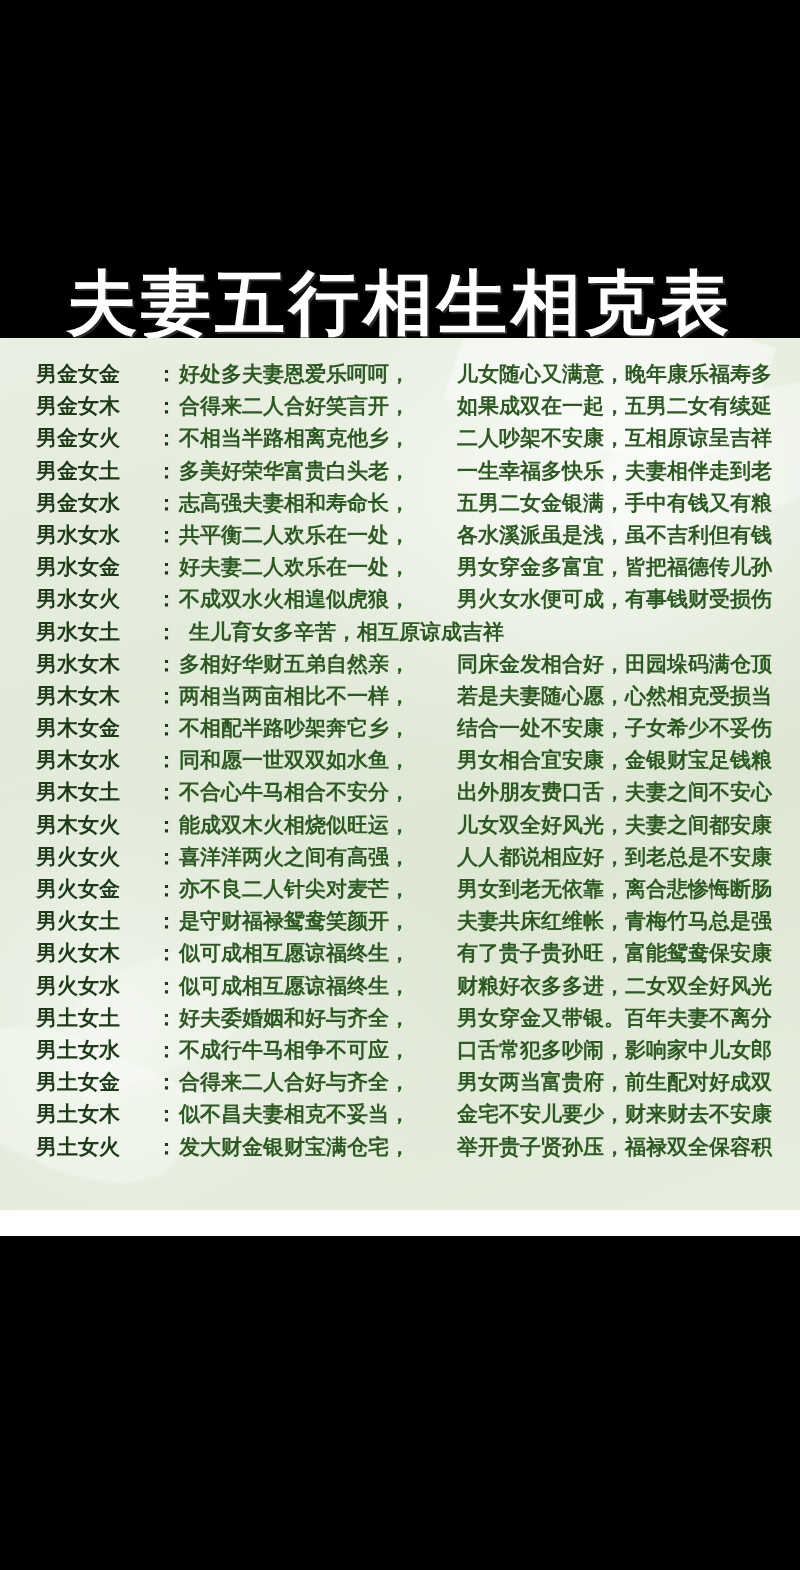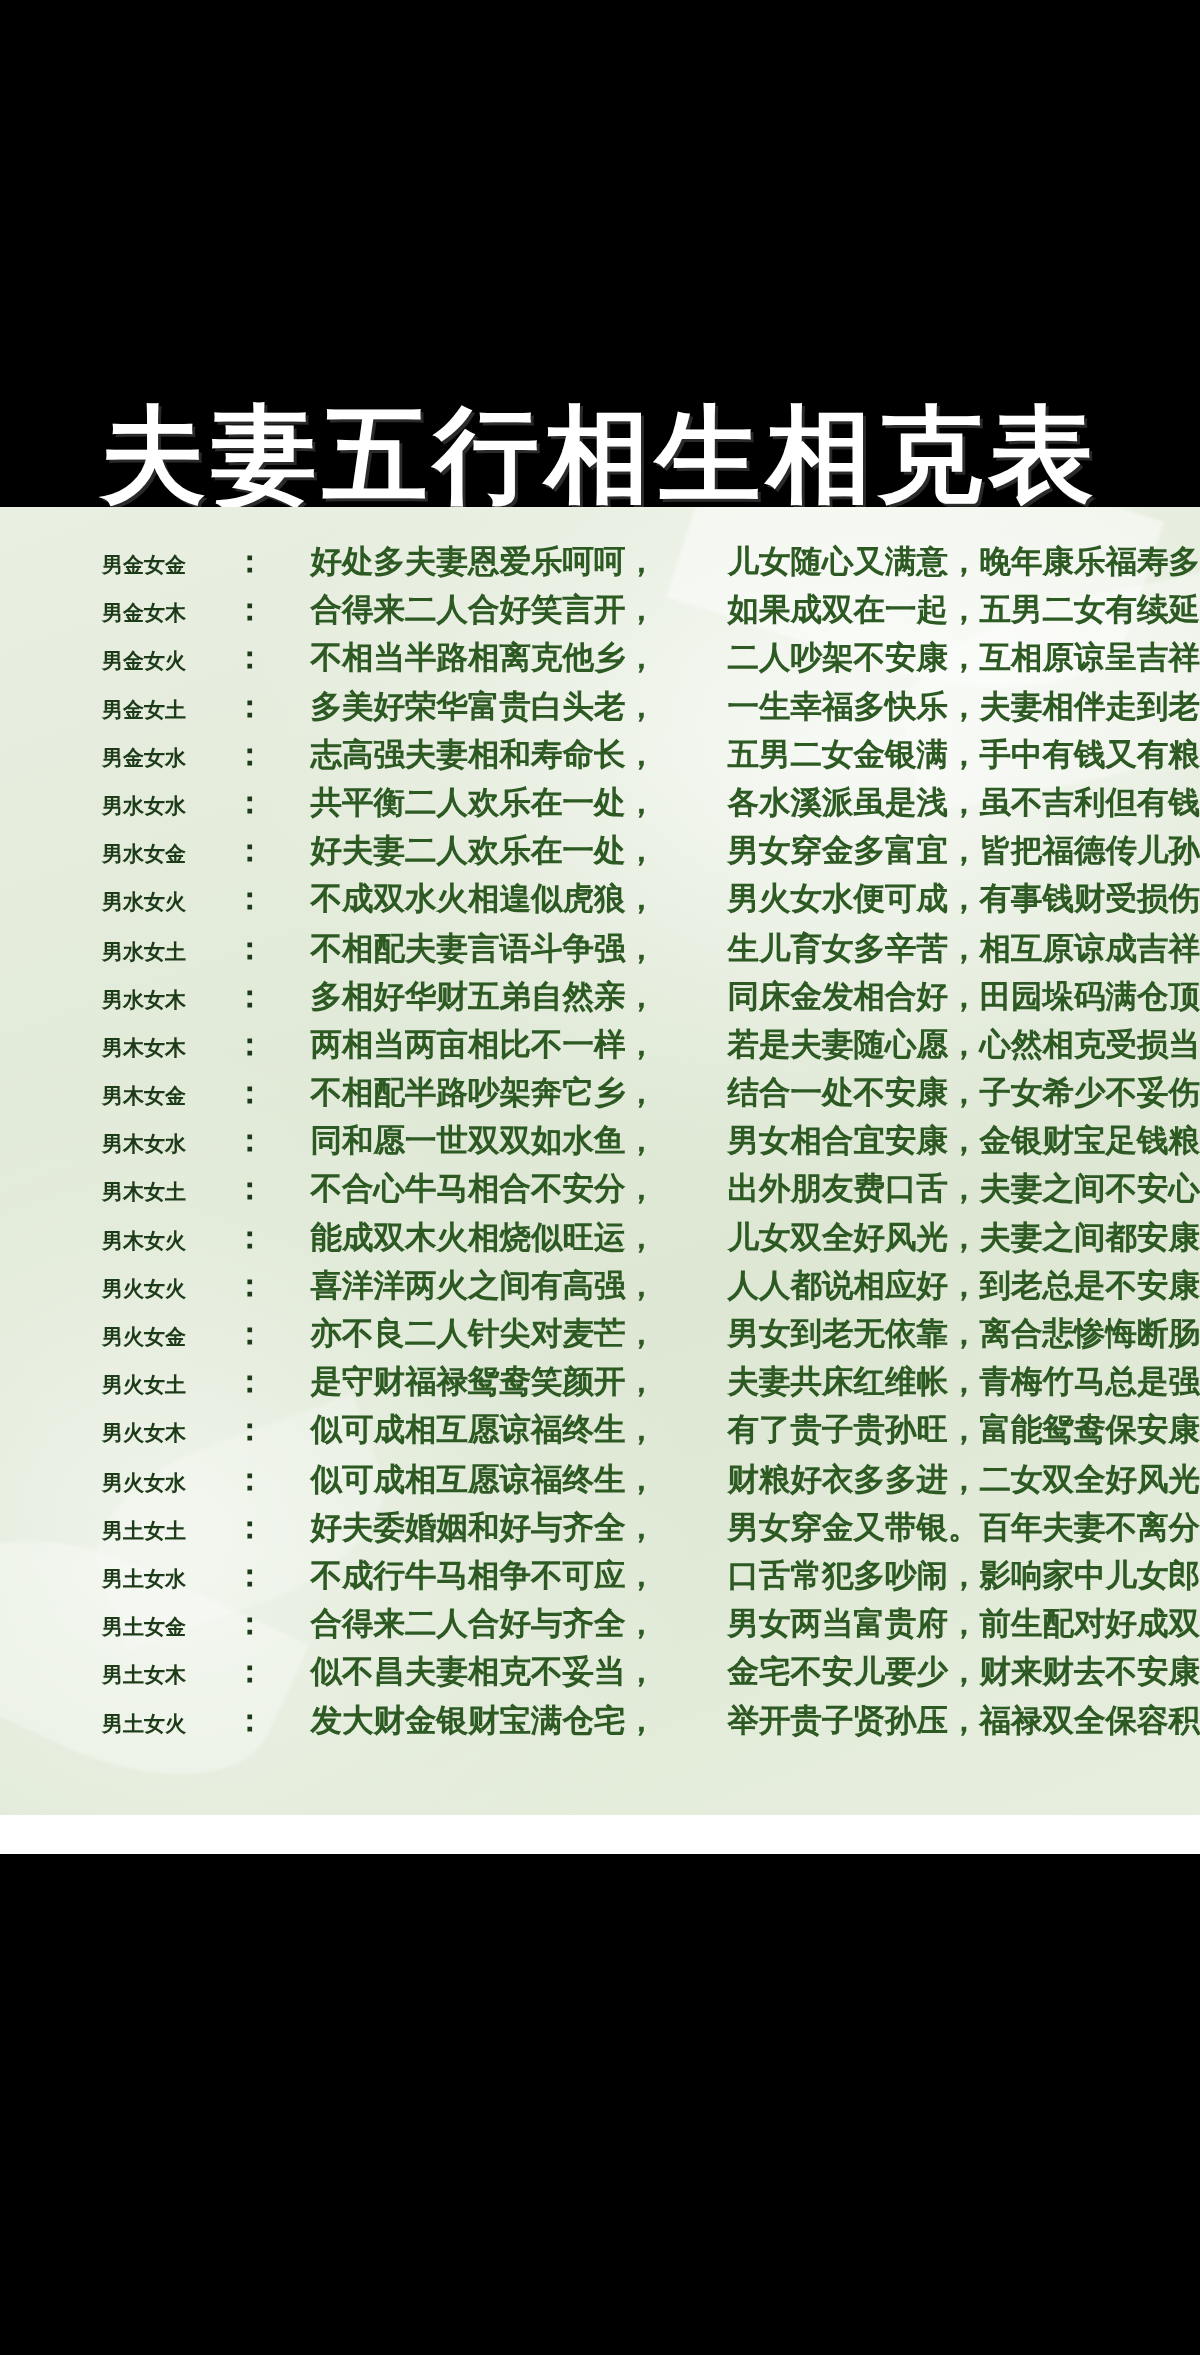--- a/index.html
+++ b/index.html
@@ -75,41 +75,39 @@
     box-sizing: border-box;
   }
   .row {
     display: flex;
     align-items: baseline;
     height: 32.2px;
     white-space: nowrap;
   }
   .pair {
     color: #1d3b18;
-    font-size: 14px;
+    font-size: 21px;
     font-weight: 700;
     letter-spacing: 0px;
     width: 120px;
     flex: 0 0 auto;
-    text-align: center;
   }
   .colon {
     color: #1d3b18;
     font-size: 21px;
     font-weight: 700;
     flex: 0 0 auto;
     padding-right: 2px;
   }
   .c1 {
     color: #2d5a23;
     font-size: 21px;
     font-weight: 700;
     width: 268px;
     flex: 0 0 auto;
-    margin-left: 28px;
   }
   .c2 {
     color: #2d5a23;
     font-size: 21px;
     font-weight: 700;
     width: 178px;
     flex: 0 0 auto;
     text-align: right;
   }
   .c3 {
@@ -205,21 +203,20 @@
         <div class="row">
           <span class="pair">男水女火</span>
           <span class="colon">：</span>
           <span class="c1">不成双水火相遑似虎狼，</span>
           <span class="c2">男火女水便可成，</span>
           <span class="c3">有事钱财受损伤</span>
         </div>
         <div class="row">
           <span class="pair">男水女土</span>
           <span class="colon">：</span>
-          <span class="c1">不相配夫妻言语斗争强，</span>
           <span class="c2">生儿育女多辛苦，</span>
           <span class="c3">相互原谅成吉祥</span>
         </div>
         <div class="row">
           <span class="pair">男水女木</span>
           <span class="colon">：</span>
           <span class="c1">多相好华财五弟自然亲，</span>
           <span class="c2">同床金发相合好，</span>
           <span class="c3">田园垛码满仓顶</span>
         </div>

